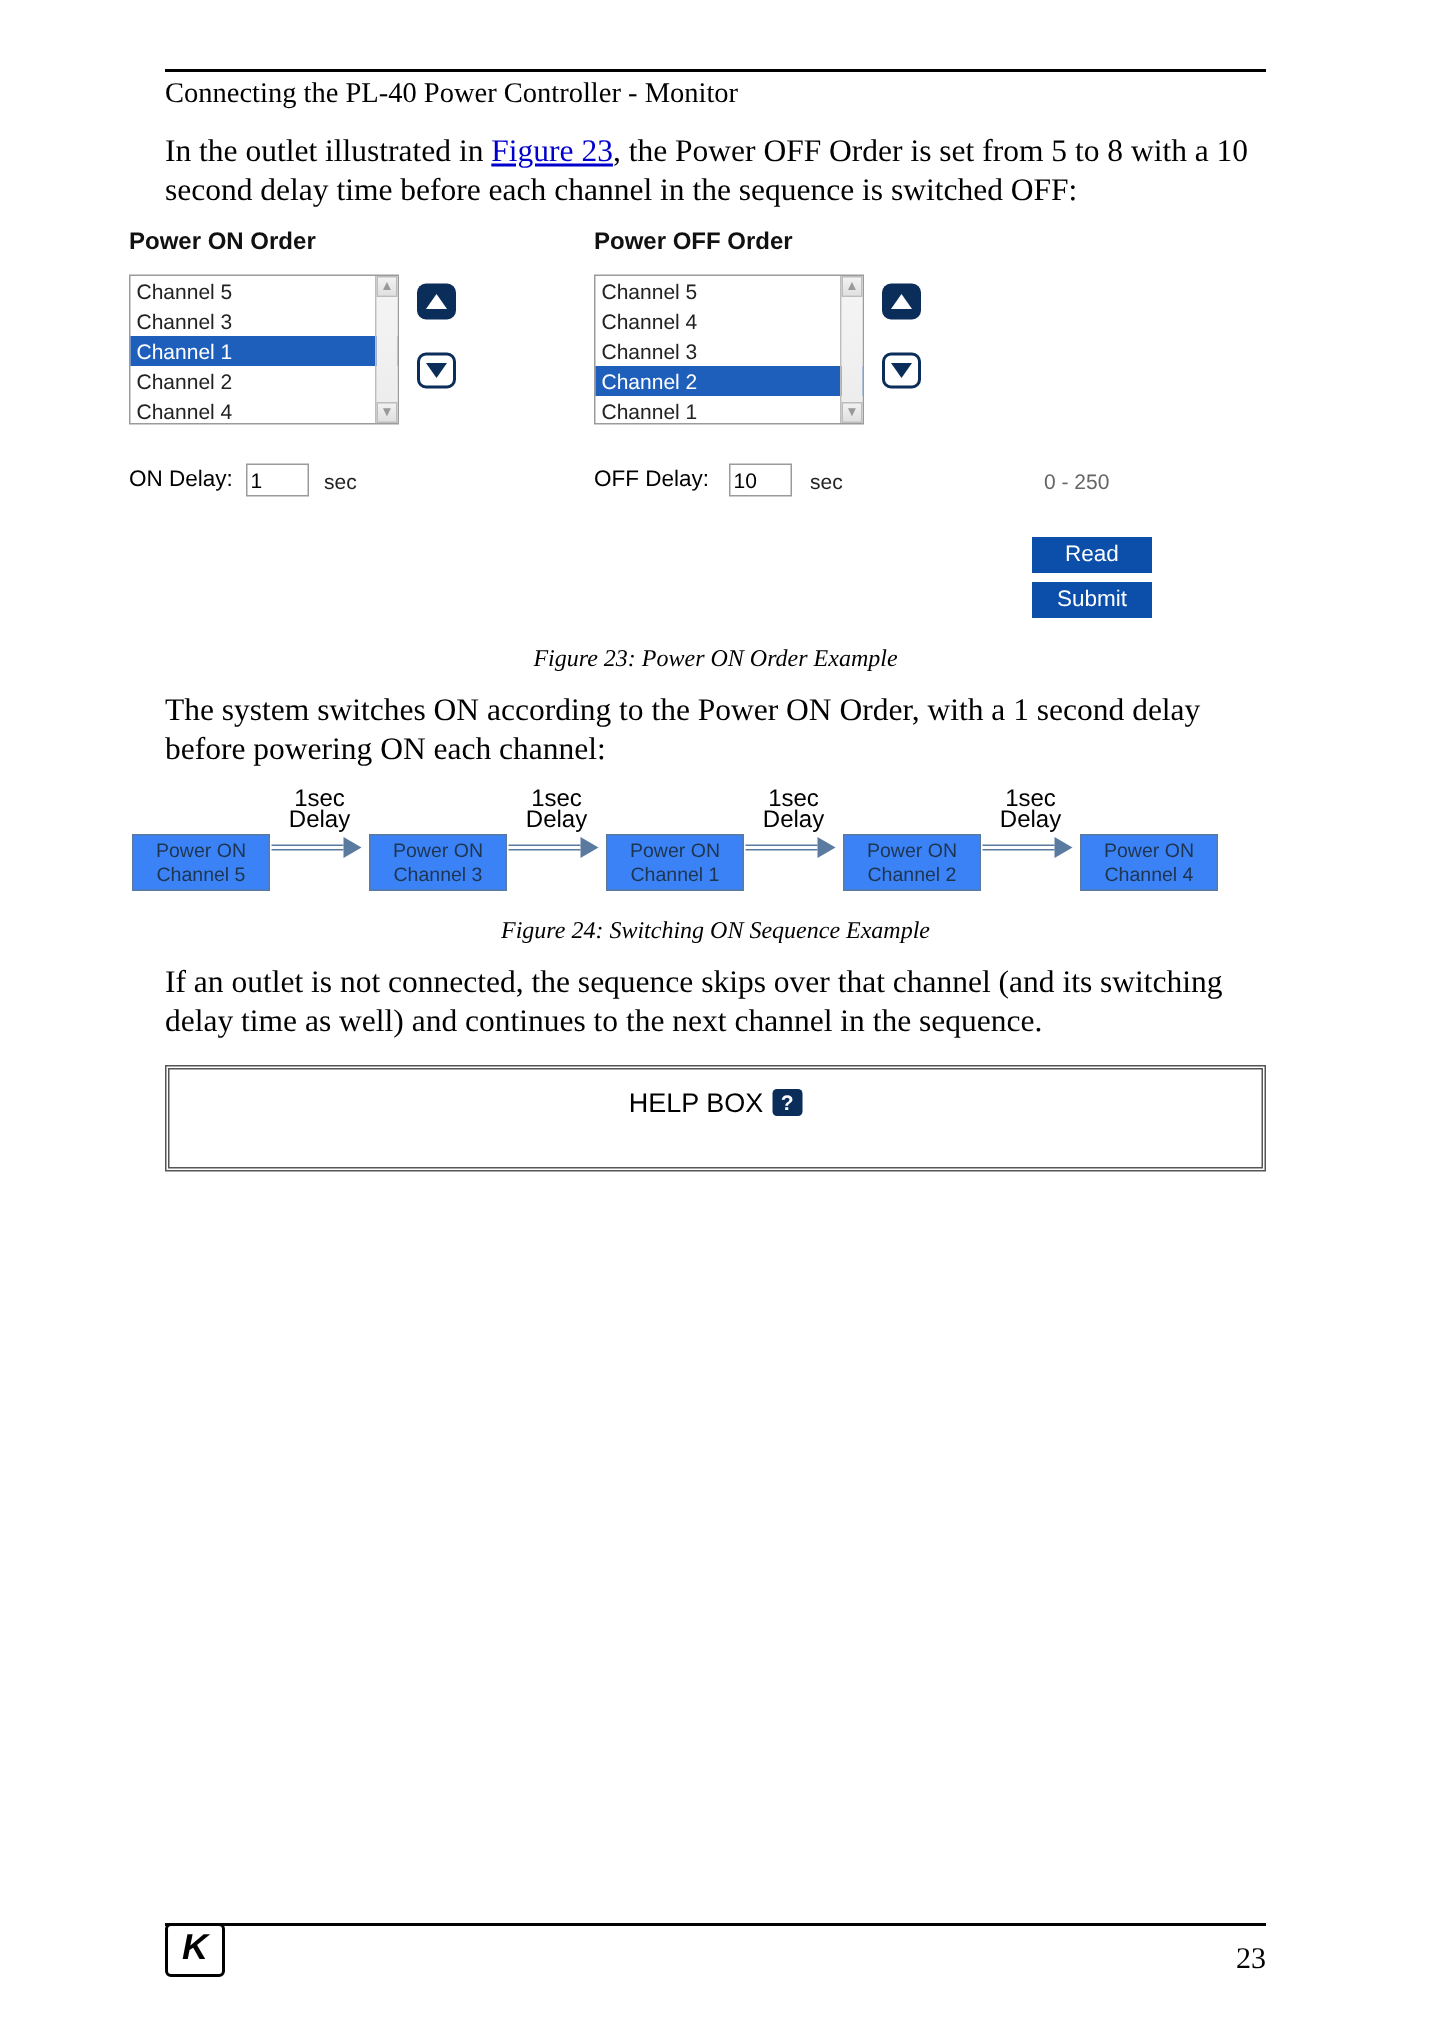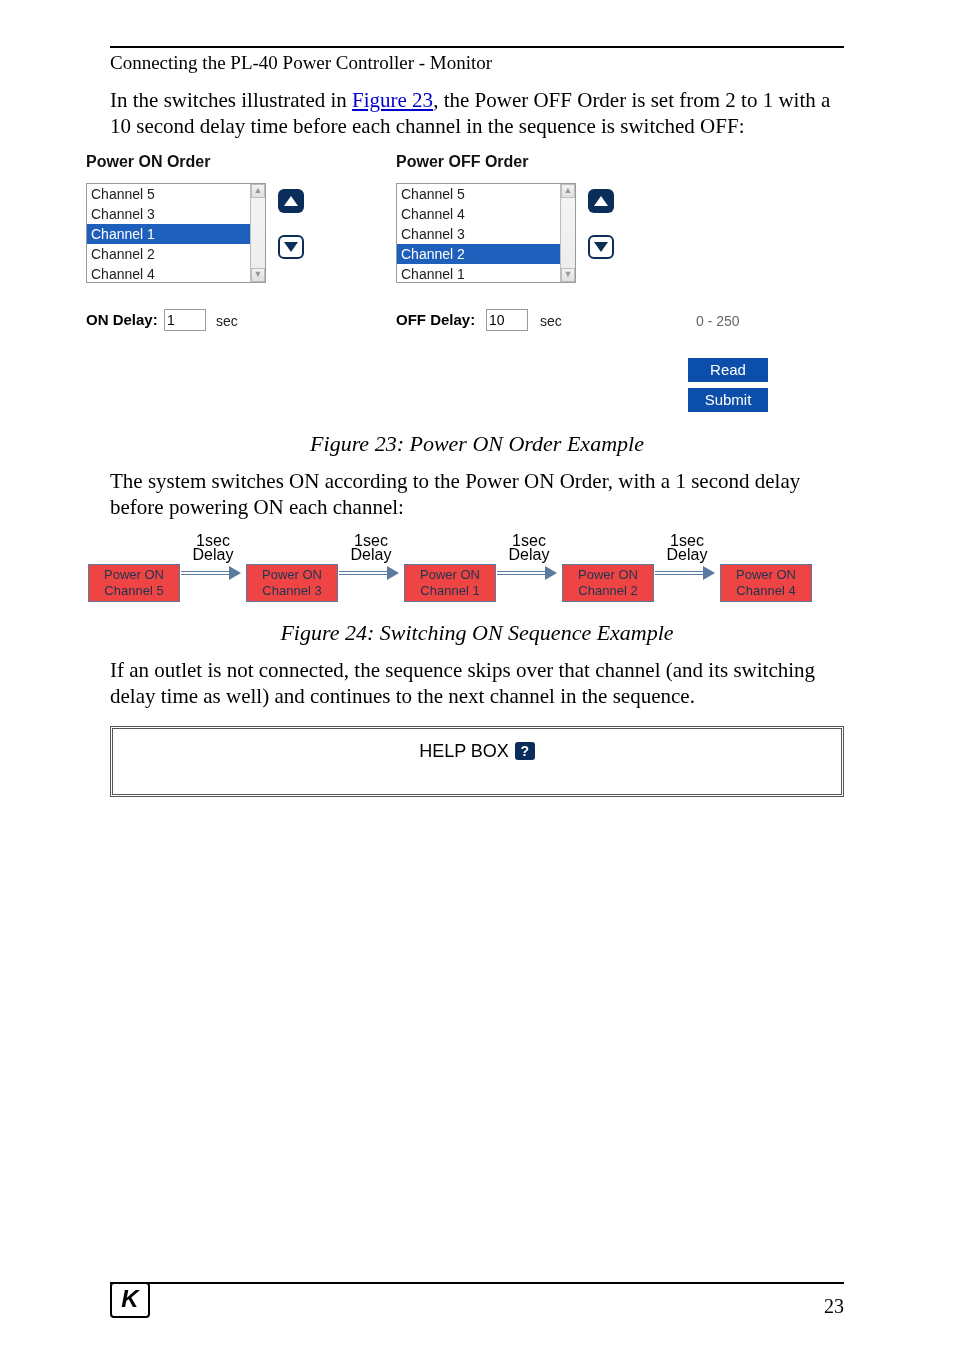--- a/index.html
+++ b/index.html
@@ -23,21 +23,21 @@
     margin-bottom: 14px;
   }
   .body-p {
     font-size: 21px;
     line-height: 1.22;
     margin: 0 0 14px 0;
   }
   a.figlink { color: #0000cc; text-decoration: underline; }
   .fig-cap {
     font-style: italic;
-    font-size: 22px;
+    font-size: 16px;
     text-align: center;
     margin: 6px 0 12px 0;
   }
 
   
   .power-panel {
     font-family: Arial, Helvetica, sans-serif;
     font-size: 15px;
     color: #000;
     margin: 8px -24px 6px -24px;
@@ -106,21 +106,21 @@
     background: #fff;
     border: 2px solid #0a2d5a;
   }
   .pp-on-up    { left: 192px; top: 36px; }
   .pp-on-down  { left: 192px; top: 82px; }
   .pp-off-up   { left: 502px; top: 36px; }
   .pp-off-down { left: 502px; top: 82px; }
 
   .delay-lbl {
     position: absolute;
-    font-weight: bold;
+    font-weight: normal;
     font-size: 15px;
   }
   .delay-field {
     position: absolute;
     width: 42px; height: 22px;
     border: 1px solid #9b9b9b;
     background: #fff;
     font-size: 14px;
     padding: 1px 2px;
     box-sizing: border-box;
@@ -163,21 +163,21 @@
     font-family: Arial, Helvetica, sans-serif;
     font-size: 13px;
     margin: 6px -22px 0 -22px;
     position: relative;
     height: 80px;
   }
   .seq-box {
     position: absolute;
     width: 92px;
     border: 1px solid #5a7aa0;
-    background: #ef4444;
+    background: #3b82f6;
     color: #1e3550;
     text-align: center;
     padding: 2px 0;
     line-height: 16px;
     box-sizing: border-box;
   }
   .seq-gap {
     position: absolute;
     width: 66px;
     text-align: center;
@@ -270,21 +270,21 @@
     line-height: 1;
   }
 </style>
 </head>
 <body>
 
 <div class="hdr-line"></div>
 <div class="hdr">Connecting the PL-40 Power Controller - Monitor</div>
 
 <p class="body-p">
-  <span>In the switches illustrated in </span><a href="#" class="figlink">Figure 23</a><span>, the Power OFF Order is set from 2 to 1 with a 10 second delay time before each channel in the sequence is switched OFF:</span>
+  <span>In the outlet illustrated in </span><a href="#" class="figlink">Figure 23</a><span>, the Power OFF Order is set from 5 to 8 with a 10 second delay time before each channel in the sequence is switched OFF:</span>
 </p>
 
 <div class="power-panel">
   <div class="pp-title pp-on-title">Power ON Order</div>
   <div class="pp-title pp-off-title">Power OFF Order</div>
 
   <div class="listbox pp-on-list">
     <div class="lb-item">Channel 5</div>
     <div class="lb-item">Channel 3</div>
     <div class="lb-item sel">Channel 1</div>

